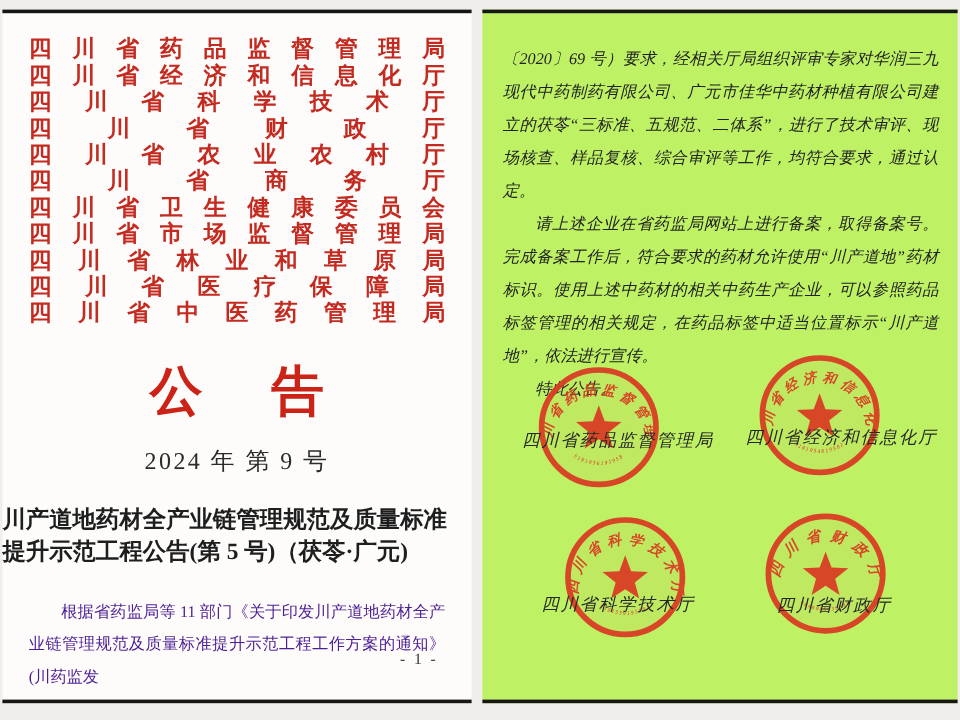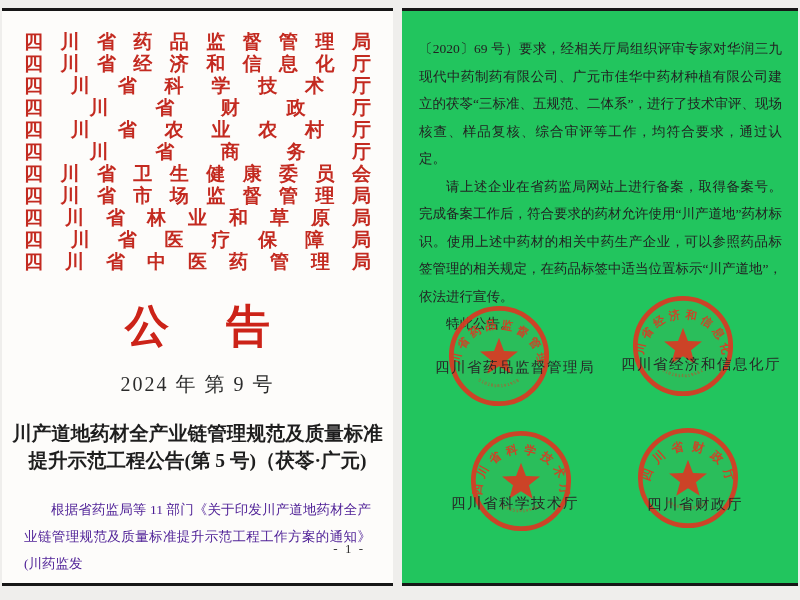--- a/index.html
+++ b/index.html
@@ -8,40 +8,40 @@
     background:#efeeec;
     font-family:"Liberation Serif", serif;
     color:#262626;
   }
   .page{
     position:absolute;top:8px;height:578px;background:#fdfcfa;
     border-top:3px solid #161616;border-bottom:3px solid #161616;
     box-sizing:border-box;
   }
   .page.left{left:2px;width:391px;}
-  .page.right{left:402px;width:396px;background:#22c55e;}
+  .page.right{left:402px;width:396px;background:#bef264;font-style:italic;}
 
   
   .issuer-block{margin:20px 22px 0 22px;}
   .issuer-line{
     display:flex;justify-content:space-between;
     height:22px;line-height:22px;
     font-size:19px;font-weight:bold;color:#c32a20;
   }
   .gonggao{
     margin-top:28px;text-align:center;
     font-size:44px;font-weight:bold;color:#cc2318;
     letter-spacing:1.3em;padding-left:1.3em;line-height:52px;
   }
   .issue-no{
     margin-top:18px;text-align:center;
     font-size:20px;color:#2b2b2b;letter-spacing:2px;
   }
   .doc-title{
-    margin-top:22px;text-align:center;
+    margin-top:22px;text-align:left;
     font-size:19.5px;font-weight:bold;line-height:27px;color:#1e1e1e;
   }
   .left-body{
     margin:22px 22px 0 22px;
     font-size:13.5px;line-height:27px;text-align:justify;
     text-indent:2em;color:#4c1d95;
   }
   .page-num{
     position:absolute;right:28px;bottom:26px;
     font-size:13px;color:#333;letter-spacing:2px;

